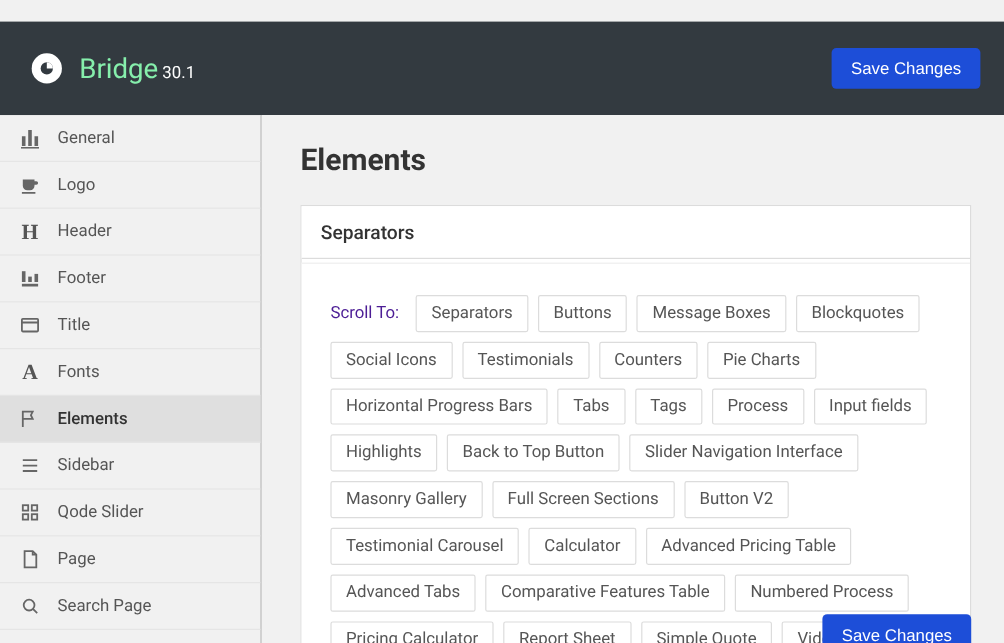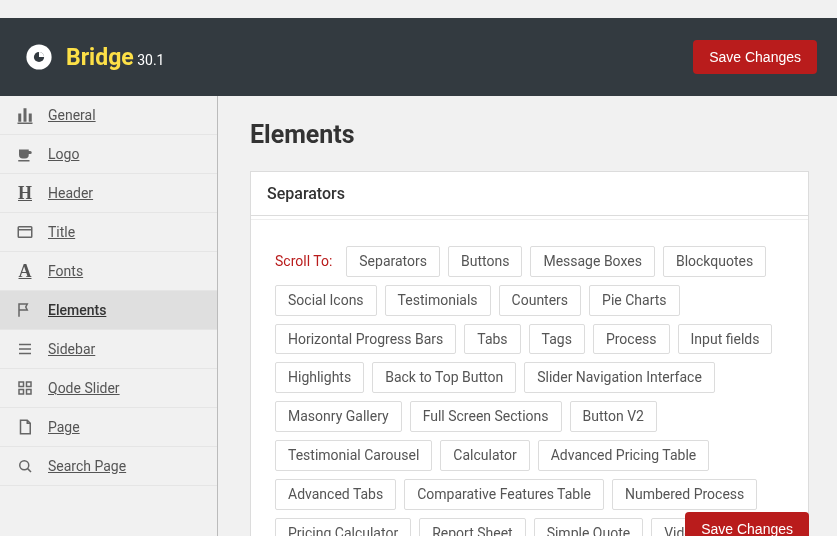--- a/index.html
+++ b/index.html
@@ -4,45 +4,45 @@
   <style>
     * { margin: 0; padding: 0; box-sizing: border-box; }
     body { font-family: -apple-system, BlinkMacSystemFont, "Segoe UI", Roboto, Arial, sans-serif; background: #f1f1f1; color: #444; font-size: 14px; }
     
     .wrap { width: 837px; height: 536px; overflow: hidden; position: relative; }
 
     
     .hdr { background: #333a40; height: 78px; display: flex; align-items: center; padding: 0 20px 0 24px; margin-top: 18px; }
     .brand { display: flex; align-items: center; gap: 12px; }
     .brand-logo { width: 30px; height: 30px; }
-    .brand-name { color: #fde047; font-size: 23px; font-weight: 700; }
+    .brand-name { color: #86efac; font-size: 23px; font-weight: 400; }
     .brand-ver { color: #fff; font-size: 14px; font-weight: 400; }
     .hdr-spacer { flex: 1; }
-    .save-btn { background: #b91c1c; color: #fff; border: none; border-radius: 4px; padding: 9px 16px; font-size: 14px; font-weight: 500; cursor: pointer; }
+    .save-btn { background: #1d4ed8; color: #fff; border: none; border-radius: 4px; padding: 9px 16px; font-size: 14px; font-weight: 500; cursor: pointer; }
 
     
     .cols { display: flex; height: calc(536px - 96px); }
 
     
     .sb { width: 218px; background: #f1f1f1; border-right: 1px solid #bbb; }
-    .sb-item { display: flex; align-items: center; gap: 14px; height: 39px; padding: 0 16px; color: #555; cursor: pointer; border-bottom: 1px solid #e5e5e5; font-size: 14px; text-decoration: underline; }
+    .sb-item { display: flex; align-items: center; gap: 14px; height: 39px; padding: 0 16px; color: #555; cursor: pointer; border-bottom: 1px solid #e5e5e5; font-size: 14px; }
     .sb-item.active { background: #dfdfdf; color: #333; font-weight: 500; }
     .sb-item .ico { width: 18px; height: 18px; display: inline-flex; align-items: center; justify-content: center; color: #666; }
     .sb-item .ico svg { width: 18px; height: 18px; }
     .sb-item .ico-txt { font-family: Georgia, serif; font-weight: 700; font-size: 18px; line-height: 1; width: 18px; text-align: center; color: #555; }
     .sb-item .lab { flex: 1; }
 
     
     .main { flex: 1; padding: 24px 28px 24px 32px; overflow: auto; background: #f1f1f1; position: relative; }
     .main h1 { font-size: 25px; font-weight: 700; color: #333; margin-bottom: 22px; }
     .panel { border: 1px solid #dcdcdc; background: #fff; }
     .panel-head { padding: 12px 16px; font-size: 16px; font-weight: 500; color: #333; border-bottom: 1px solid #dcdcdc; background: #fff; }
     .panel-body { padding: 26px 24px 10px; background: #fff; border-top: 1px solid #eee; margin-top: 3px; position: relative; }
     .scroll-row { display: flex; flex-wrap: wrap; gap: 8px; align-items: center; }
-    .scroll-lab { color: #b91c1c; font-size: 14px; margin-right: 6px; }
+    .scroll-lab { color: #4c1d95; font-size: 14px; margin-right: 6px; }
     .chip { display: inline-block; border: 1px solid #dcdcdc; background: #fff; color: #555; padding: 6px 12px; font-size: 14px; border-radius: 2px; cursor: pointer; line-height: 1.2; }
     .bottom-save { position: absolute; right: 28px; bottom: -10px; }
   </style>
 </head>
 <body>
 
 <div class="wrap">
 
   <div class="hdr">
     <div class="brand">
@@ -79,20 +79,31 @@
               <path d="M4 6h13v7a5 5 0 01-5 5H9a5 5 0 01-5-5V6zm13 2h2a2 2 0 010 4h-2V8zM3 20h15v2H3z"></path>
             </svg>
           </span>
           <span class="lab">Logo</span>
         </div>
         <div class="sb-item">
           <span class="ico">
             <span class="ico-txt">H</span>
           </span>
           <span class="lab">Header</span>
+        </div>
+        <div class="sb-item">
+          <span class="ico">
+            <svg viewBox="0 0 24 24" fill="currentColor">
+              <rect x="3" y="4" width="4" height="12"></rect>
+              <rect x="3" y="18" width="18" height="3"></rect>
+              <rect x="10" y="10" width="4" height="6"></rect>
+              <rect x="17" y="7" width="4" height="9"></rect>
+            </svg>
+          </span>
+          <span class="lab">Footer</span>
         </div>
         <div class="sb-item">
           <span class="ico">
             <svg viewBox="0 0 24 24" fill="none" stroke="currentColor" stroke-width="2">
               <rect x="3" y="5" width="18" height="14" rx="1"></rect>
               <line x1="3" y1="9" x2="21" y2="9"></line>
             </svg>
           </span>
           <span class="lab">Title</span>
         </div>

